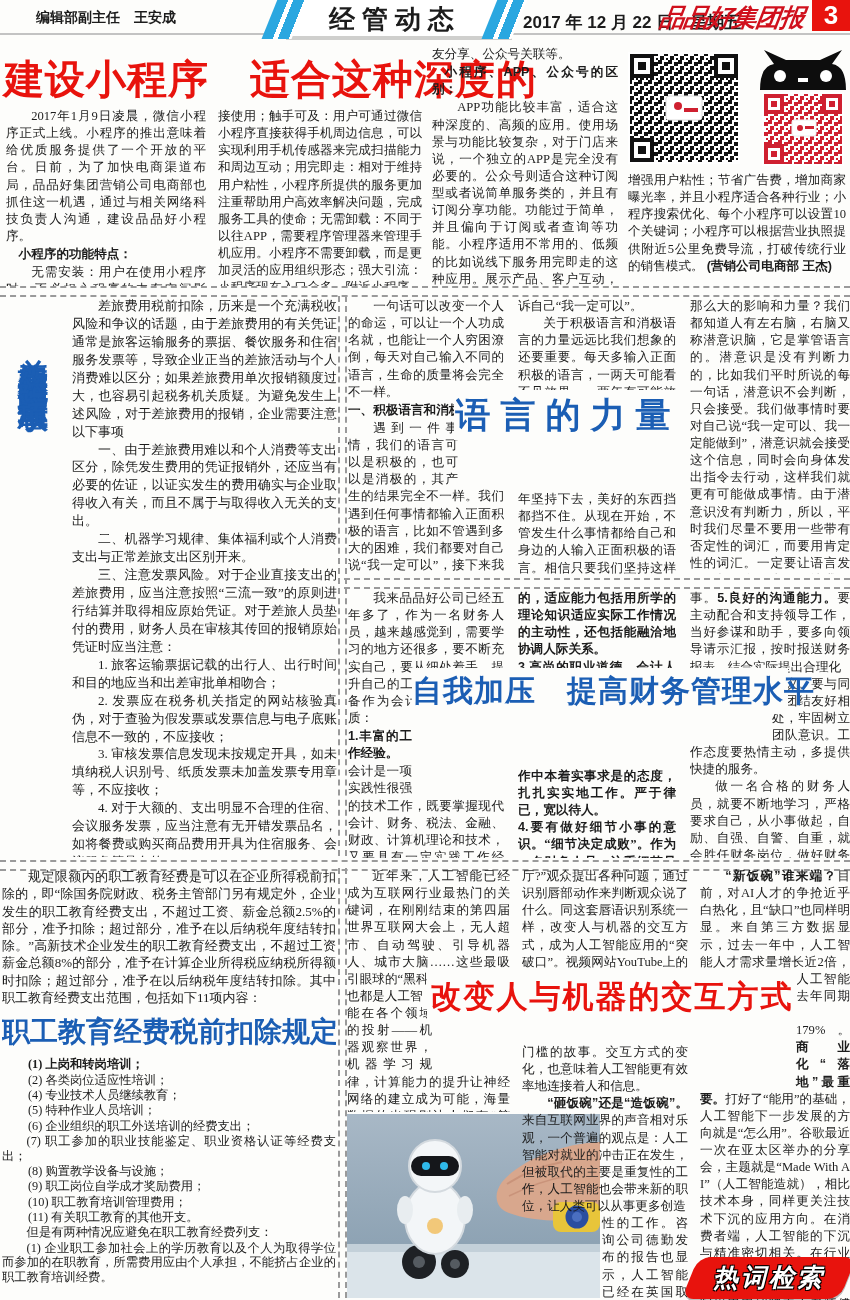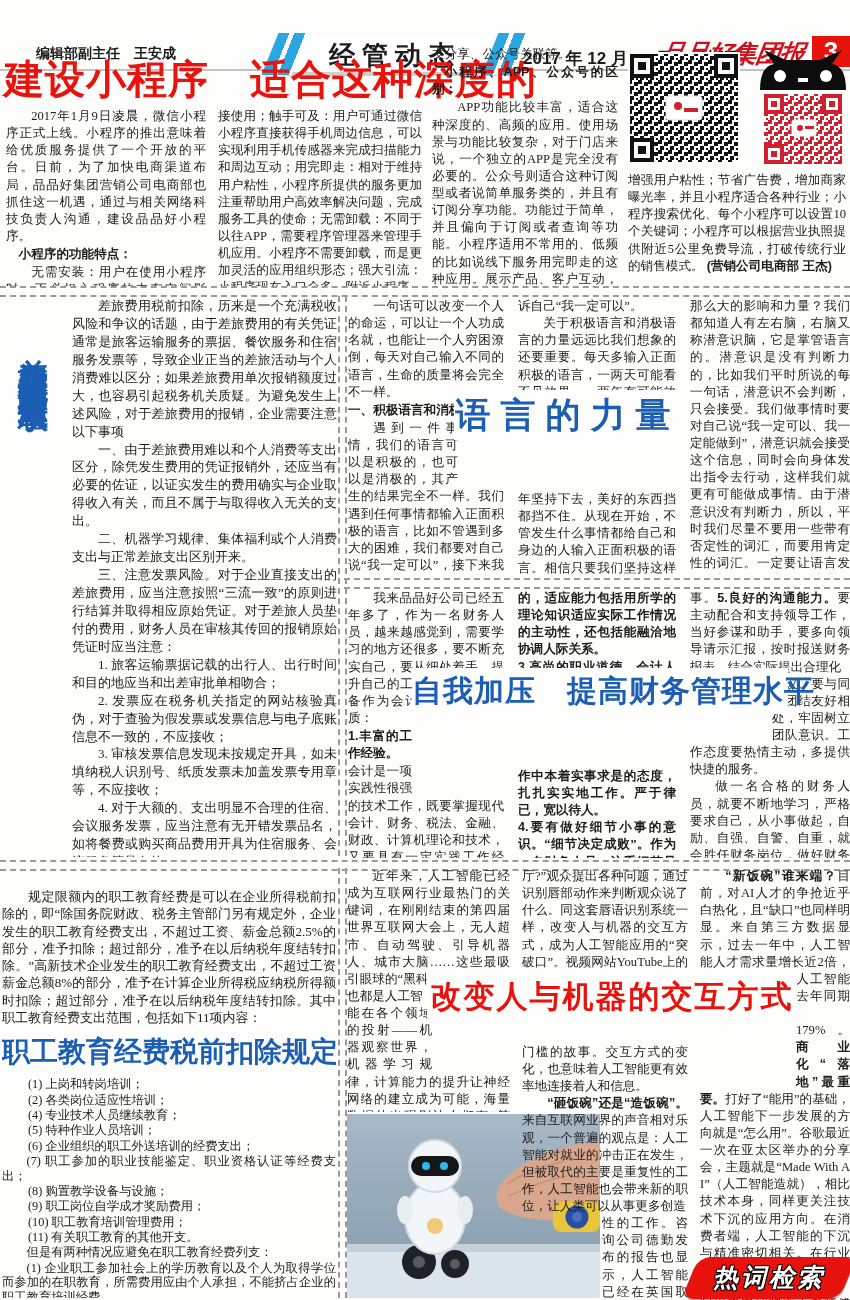--- a/index.html
+++ b/index.html
@@ -50,21 +50,21 @@
           font-size:25px;letter-spacing:3px;text-align:center;line-height:42px;
           text-shadow:1px 1px 0 #000,-1px -1px 0 #000,1px -1px 0 #000,-1px 1px 0 #000;}
   .list-block{font-size:12.3px;line-height:1.16;}
   .list-block p{margin:0 0 1px 0;}
 </style>
 </head>
 <body>
 
 <div class="page">
 
-  <div class="abs" style="left:0;top:0;width:850px;height:36px;margin-top:36px;">
+  <div class="abs" style="left:0;top:0;width:850px;height:36px;">
     <div class="hdr-line"></div>
     <div class="editor sans">编辑部副主任　王安成</div>
     <div class="ribbon">
       <div class="rib left"></div>
       <div class="rib right"></div>
       <div class="section-title sans">经管动态</div>
     </div>
     <div class="date sans">2017 年 12 月 22 日　星期五</div>
     <div class="masthead">品品好集团报</div>
     <div class="pagenum sans">3</div>
@@ -213,24 +213,24 @@
       <p class="p0">建议。要与同事团结友好相处，牢固树立团队意识。工作态度要热情主动，多提供快捷的服务。</p>
       <p class="p"><span>做一名合格的财务人员，就要不断地学习，严格要求自己，从小事做起，自励、自强、自警、自重，就会胜任财务岗位，做好财务工作。</span>
       </p>
     </div>
     <div class="abs big-title t-blue overlay-title" style="left:64px;top:78px;width:376px;height:46px;font-size:30px;line-height:46px;letter-spacing:1px;">自我加压　提高财务管理水平</div>
   </div>
 
   <div class="wavy-h" style="left:0;top:860px;width:850px;"></div>
 
   <div class="abs" style="left:2px;top:868px;width:334px;height:430px;overflow:hidden;">
-    <p class="p body-txt" style="font-size:13px;line-height:1.33;margin-top:20px;">规定限额内的职工教育经费是可以在企业所得税前扣除的，即“除国务院财政、税务主管部门另有规定外，企业发生的职工教育经费支出，不超过工资、薪金总额2.5%的部分，准予扣除；超过部分，准予在以后纳税年度结转扣除。”高新技术企业发生的职工教育经费支出，不超过工资薪金总额8%的部分，准予在计算企业所得税应纳税所得额时扣除；超过部分，准予在以后纳税年度结转扣除。其中职工教育经费支出范围，包括如下11项内容：</p>
+    <p class="p body-txt" style="font-size:13px;line-height:1.33;">规定限额内的职工教育经费是可以在企业所得税前扣除的，即“除国务院财政、税务主管部门另有规定外，企业发生的职工教育经费支出，不超过工资、薪金总额2.5%的部分，准予扣除；超过部分，准予在以后纳税年度结转扣除。”高新技术企业发生的职工教育经费支出，不超过工资薪金总额8%的部分，准予在计算企业所得税应纳税所得额时扣除；超过部分，准予在以后纳税年度结转扣除。其中职工教育经费支出范围，包括如下11项内容：</p>
     <div class="big-title t-blue" style="font-size:28px;margin:7px 0 6px 0;letter-spacing:0;">职工教育经费税前扣除规定</div>
     <div class="list-block body-txt" style="line-height:1.17;">
-      <p style="padding-left:26px;">(1) 上岗和转岗培训；</p>
+      <p style="padding-left:26px;font-weight:bold;">(1) 上岗和转岗培训；</p>
       <p style="padding-left:26px;">(2) 各类岗位适应性培训；</p>
       <p style="padding-left:26px;">(4) 专业技术人员继续教育；</p>
       <p style="padding-left:26px;">(5) 特种作业人员培训；</p>
       <p style="padding-left:26px;">(6) 企业组织的职工外送培训的经费支出；</p>
       <p style="text-indent:2em;">(7) 职工参加的职业技能鉴定、职业资格认证等经费支出；</p>
       <p style="padding-left:26px;">(8) 购置教学设备与设施；</p>
       <p style="padding-left:26px;">(9) 职工岗位自学成才奖励费用；</p>
       <p style="padding-left:26px;">(10) 职工教育培训管理费用；</p>
       <p style="padding-left:26px;">(11) 有关职工教育的其他开支。</p>
       <p style="text-indent:2em;">但是有两种情况应避免在职工教育经费列支：</p>

